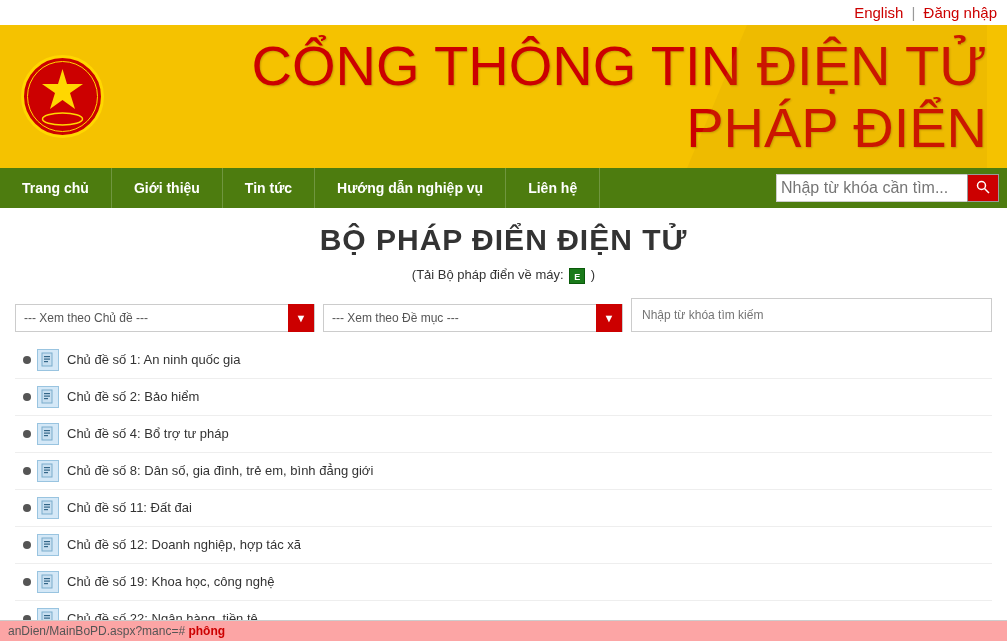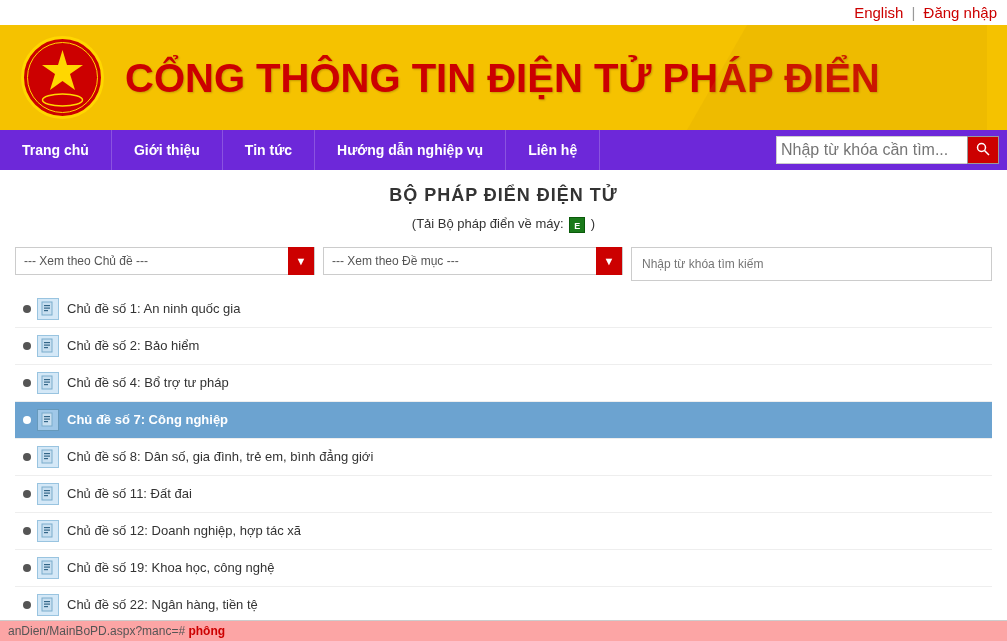--- a/index.html
+++ b/index.html
@@ -26,42 +26,42 @@
       min-height: 100px;
       position: relative;
     }
     #header .logo {
       width: 85px;
       height: 85px;
       margin-right: 20px;
       flex-shrink: 0;
     }
     #header .site-title {
-      font-size: 40px;
-      font-weight: bold;
+      font-size: 56px;
+      font-weight: normal;
       color: #c00;
       text-shadow: 1px 1px 2px rgba(0,0,0,0.2);
       font-family: Arial, sans-serif;
       line-height: 1.1;
       text-align: right;
     }
     
     #header::after {
       content: '';
       position: absolute;
       right: 20px;
       top: 0; bottom: 0;
       width: 300px;
       background: rgba(200,150,0,0.15);
       clip-path: polygon(20% 0%, 100% 0%, 100% 100%, 0% 100%);
     }
 
     
     #navbar {
-      background: #6d28d9;
+      background: #4d7c0f;
       display: flex;
       align-items: flex-start;
       padding: 0;
     }
     #navbar .nav-items {
       display: flex;
       flex: 1;
     }
     #navbar .nav-item {
       color: #fff;
@@ -96,21 +96,21 @@
       font-size: 14px;
       margin-left: -1px;
     }
 
     
     #main {
       padding: 15px 15px;
     }
     #page-heading {
       text-align: center;
-      font-size: 18px;
+      font-size: 30px;
       font-weight: bold;
       color: #333;
       margin-bottom: 10px;
       letter-spacing: 1px;
     }
     #download-line {
       text-align: center;
       font-size: 13px;
       color: #333;
       margin-bottom: 14px;
@@ -128,21 +128,21 @@
       margin: 0 2px;
       vertical-align: middle;
       border: 1px solid #0a5a0a;
     }
 
     
     #filter-row {
       display: flex;
       gap: 8px;
       margin-bottom: 10px;
-      align-items: flex-start;
+      align-items: flex-end;
     }
     .filter-select-wrapper {
       display: flex;
       align-items: center;
       border: 1px solid #ccc;
       background: #fff;
       height: 28px;
       flex: 1;
       max-width: 300px;
     }
@@ -340,32 +340,20 @@
         <span class="doc-icon">
           <svg width="14" height="16" viewBox="0 0 14 16">
     <rect x="1" y="1" width="10" height="13" fill="#c8dff0" stroke="#7aaccc" stroke-width="1"></rect>
     <rect x="3" y="4" width="6" height="1.2" fill="#336688"></rect>
     <rect x="3" y="6.5" width="6" height="1.2" fill="#336688"></rect>
     <rect x="3" y="9" width="4" height="1.2" fill="#336688"></rect>
   </svg>
         </span>
         <span class="item-text">Chủ đề số 4: Bổ trợ tư pháp</span>
       </div>
-      <div class="list-item-row active">
-        <span class="bullet"></span>
-        <span class="doc-icon">
-          <svg width="14" height="16" viewBox="0 0 14 16">
-    <rect x="1" y="1" width="10" height="13" fill="#c8dff0" stroke="#7aaccc" stroke-width="1"></rect>
-    <rect x="3" y="4" width="6" height="1.2" fill="#336688"></rect>
-    <rect x="3" y="6.5" width="6" height="1.2" fill="#336688"></rect>
-    <rect x="3" y="9" width="4" height="1.2" fill="#336688"></rect>
-  </svg>
-        </span>
-        <span class="item-text">Chủ đề số 7: Công nghiệp</span>
-      </div>
       <div class="list-item-row">
         <span class="bullet"></span>
         <span class="doc-icon">
           <svg width="14" height="16" viewBox="0 0 14 16">
     <rect x="1" y="1" width="10" height="13" fill="#c8dff0" stroke="#7aaccc" stroke-width="1"></rect>
     <rect x="3" y="4" width="6" height="1.2" fill="#336688"></rect>
     <rect x="3" y="6.5" width="6" height="1.2" fill="#336688"></rect>
     <rect x="3" y="9" width="4" height="1.2" fill="#336688"></rect>
   </svg>
         </span>

